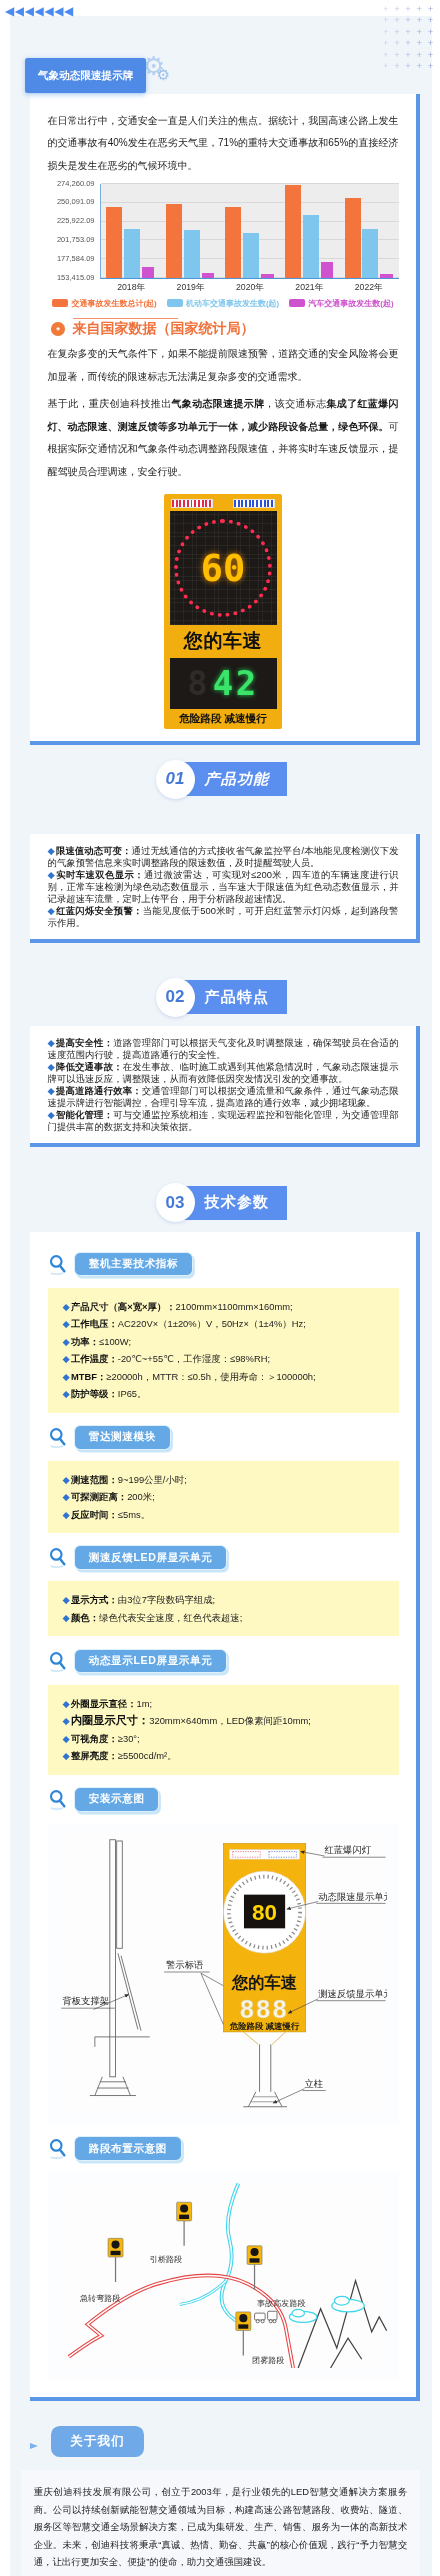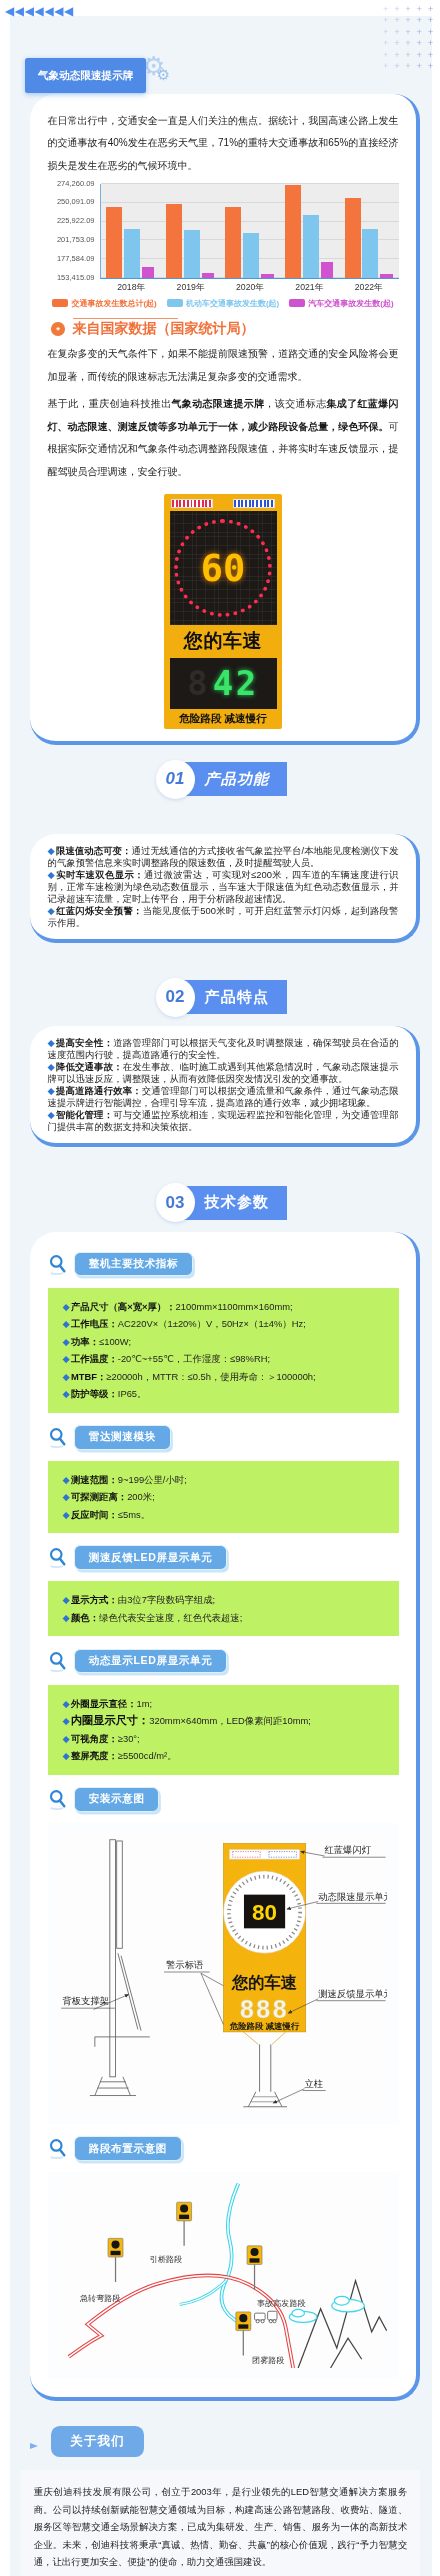--- a/index.html
+++ b/index.html
@@ -10,21 +10,21 @@
   .arrows{position:absolute;top:3.7px;left:5px;color:#4b8bf0;font-size:12px;letter-spacing:0.6px;z-index:5;}
   .plusgrid{position:absolute;top:2.5px;right:6.2px;display:grid;grid-template-columns:repeat(5,8.7px);grid-gap:0.6px 2.5px;z-index:5;
             color:#8d9dce;font-size:9.4px;text-align:center;opacity:.85;}
   
   .badge{display:inline-block;margin-left:15px;background:#4e8ae6;color:#fff;font-size:10.6px;font-weight:bold;
          padding:10.6px 13px;border-radius:2.5px;position:relative;z-index:2;box-shadow:0 1.9px 5px rgba(80,150,230,.45);}
   .gears{position:absolute;left:132px;top:37px;color:#b7d2f1;z-index:1;line-height:1;}
   .gear-big{font-size:26px;} .gear-small{font-size:15px;position:relative;left:-8.7px;top:5px;color:#9dc0ea;}
   
   .card{margin-left:20px;width:351px;background:#fff;border-right:4.4px solid #5b96e8;border-bottom:4.4px solid #5b96e8;
-        padding:11.2px 17.5px 10px 17.5px;border-radius:26px;}
+        padding:11.2px 17.5px 10px 17.5px;}
   .para{font-size:10px;line-height:22.5px;text-align:justify;margin:5px 0;color:#1c1c1c;}
   .bold{font-weight:bold;}
   
   .chart{margin:6.2px 0 1.2px 0;}
   .chart-body{display:flex;}
   #yaxis{position:relative;width:52px;height:94px;flex:0 0 52px;}
   .ytick{position:absolute;right:5px;transform:translateY(4.4px);font-size:7.5px;color:#555;white-space:nowrap;}
   #plot{position:relative;flex:1;height:94px;background:#ededee;border-left:1.2px solid #79aede;border-bottom:1.9px solid #4e97d4;
         display:flex;justify-content:space-around;align-items:flex-end;}
   .gridline{position:absolute;left:0;right:0;height:0.6px;background:#d8d8da;}
@@ -65,21 +65,21 @@
               box-shadow:0 1.2px 3.7px rgba(100,140,200,.25);}
   .sec-rect{margin-left:19px;height:34px;margin-top:2.5px;background:#5a8ff0;color:#fff;display:flex;align-items:center;
             font-size:15px;font-weight:bold;padding:0 17.5px 0 30px;letter-spacing:1.2px;}
   
   .bullet{font-size:9.4px;line-height:12px;margin:0;text-align:justify;color:#1c1c1c;}
   .diamond{color:#2f74d0;margin-right:1.2px;}
   
   .sub{display:flex;align-items:center;gap:7.5px;margin:5px 0 0 0;height:32px;}
   .pill{background:#64a9e5;border:1.9px solid #e0f1fc;border-radius:6.2px;color:#fff;font-weight:bold;font-size:10.6px;
         padding:4.4px 13.7px;box-shadow:1.9px 2.5px 0 rgba(195,227,248,.9);letter-spacing:0.6px;}
-  .gbox{background:#bef264;margin:7.5px 0 8.7px 0;padding:10px 15px;}
+  .gbox{background:#fef9c3;margin:7.5px 0 8.7px 0;padding:10px 15px;}
   .tline{font-size:9.4px;line-height:17.5px;margin:0;color:#222;text-align:justify;}
   .tline b{color:#111;}
   .biglabel{font-size:11.2px;}
   .dbox{background:#f3f5f8;margin:7.5px 0 8.7px 0;padding:8.7px;}
   .dwhite{background:#fcfdfe;}
   svg text{font-family:"Liberation Sans","DejaVu Sans",sans-serif;}
   
   .about-h{display:flex;align-items:flex-end;gap:13.7px;margin:25px 0 0 0;}
   .bubble{position:relative;width:25px;height:21px;margin-left:2.5px;flex:0 0 25px;}
   .bubble-circle{width:20px;height:20px;border-radius:50%;background:#79b1ec;}

